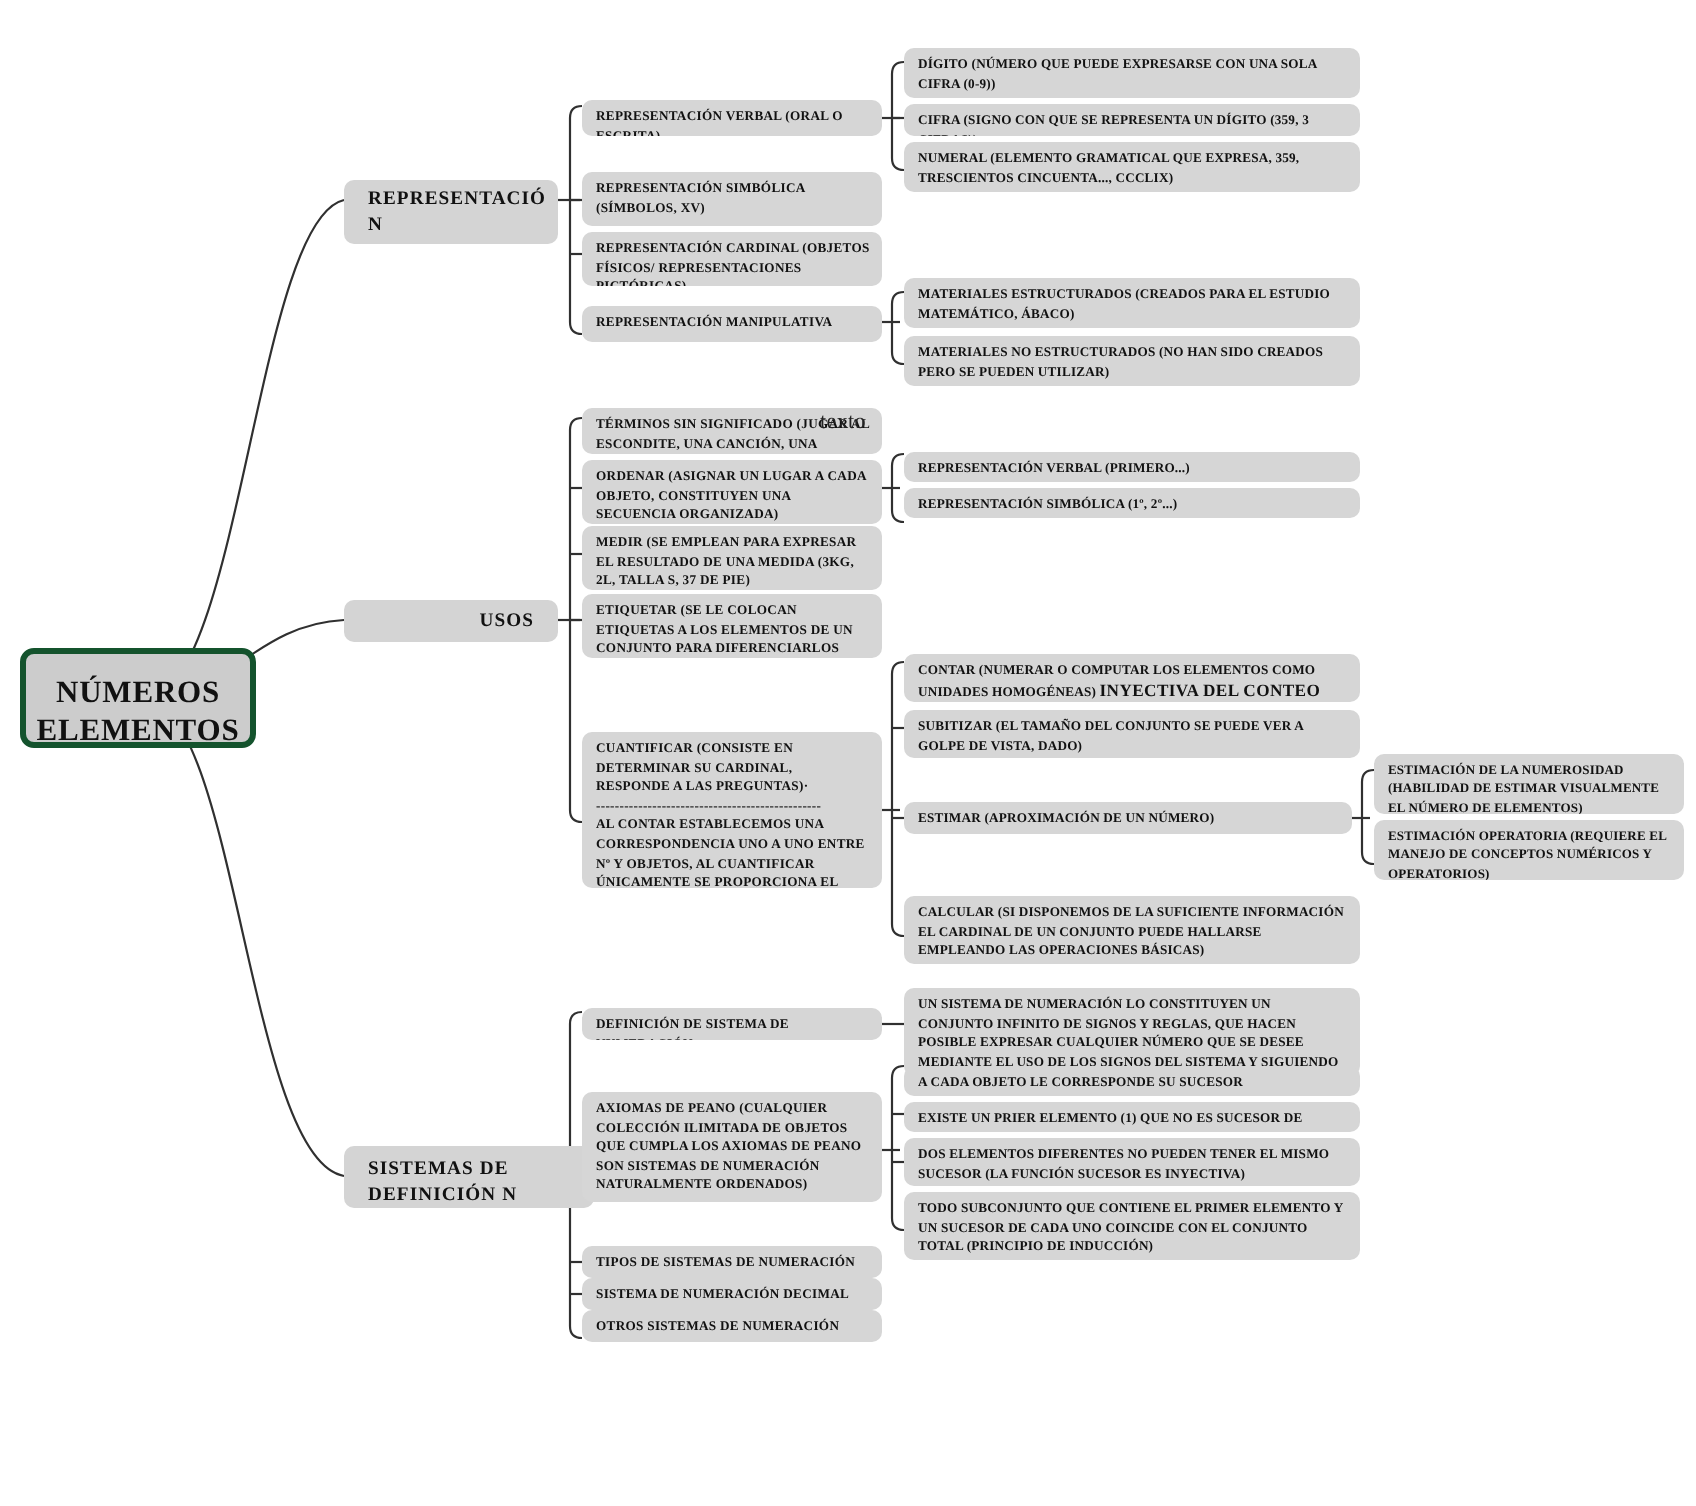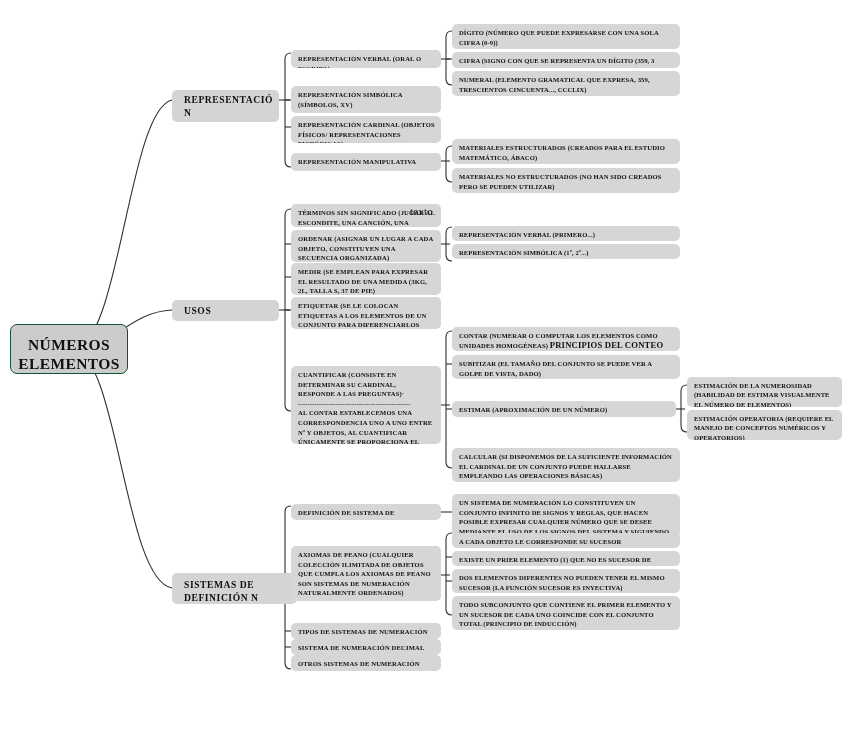--- a/index.html
+++ b/index.html
@@ -34,21 +34,21 @@
     color: #111111;
     font-family: "Liberation Serif", serif;
     letter-spacing: 0.15px;
     overflow: hidden;
   }
   .node .txt { display: block; }
 
   
   .root {
     background: #cccccc;
-    border: 1px solid #14532d;
+    border: 3px solid #14532d;
     border-radius: 7px;
     text-align: center;
     font-weight: bold;
     font-size: 15.5px;
     line-height: 19px;
     padding-top: 10px;
     letter-spacing: 0.4px;
   }
   .root-author {
     position: absolute;
@@ -204,21 +204,21 @@
   <div class="node root" style="left:8px; top:323px; width:54px; height:0; opacity:0;"></div>
   <div class="node root" style="left:10px; top:324px; width:118px; height:50px;">
     <span class="txt">NÚMEROS</span>
     <span class="txt">ELEMENTOS</span>
   </div>
 
   <div class="node lvl1" style="left:172px; top:90px; width:107px; height:32px;">
     <span>REPRESENTACIÓ N</span>
   </div>
 
-  <div class="node lvl1" style="left:172px; top:300px; width:107px; height:21px;">
+  <div class="node lvl1" style="left:172px; top:300px; width:107px; height:21px;justify-content:flex-end;">
     <span>USOS</span>
   </div>
 
   <div class="node lvl1" style="left:172px; top:573px; width:125px; height:31px; display:block; padding-top:5px;">
     <span class="txt">SISTEMAS DE</span>
     <span class="txt">DEFINICIÓN N</span>
   </div>
 
   <div class="node lvl2" style="left:291px; top:50px; width:150px; height:18px;">
     <span>REPRESENTACIÓN VERBAL (ORAL O ESCRITA)</span>
@@ -276,21 +276,21 @@
     <span>ETIQUETAR (SE LE COLOCAN ETIQUETAS A LOS ELEMENTOS DE UN CONJUNTO PARA DIFERENCIARLOS (DNI, MATRÍCULA...)</span>
   </div>
 
   <div class="node lvl2" style="left:291px; top:366px; width:150px; height:78px;">
     <span class="txt">CUANTIFICAR (CONSISTE EN DETERMINAR SU CARDINAL, RESPONDE A LAS PREGUNTAS)·</span>
     <span class="txt" style="display:block;overflow:hidden;white-space:nowrap;">------------------------------------------------</span>
     <span class="txt">AL CONTAR ESTABLECEMOS UNA CORRESPONDENCIA UNO A UNO ENTRE Nº Y OBJETOS, AL CUANTIFICAR ÚNICAMENTE SE PROPORCIONA EL CARDINAL DEL CONJUNTO (ÚLTIMO Nº DEL CONTEO)</span>
   </div>
 
   <div class="node lvl3" style="left:452px; top:327px; width:228px; height:24px;">
-    <span>CONTAR (NUMERAR O COMPUTAR LOS ELEMENTOS COMO UNIDADES HOMOGÉNEAS) </span><span class="big">PRINCIPIOS DEL CONTEO</span>
+    <span>CONTAR (NUMERAR O COMPUTAR LOS ELEMENTOS COMO UNIDADES HOMOGÉNEAS) </span><span class="big">INYECTIVA DEL CONTEO</span>
   </div>
 
   <div class="node lvl3" style="left:452px; top:355px; width:228px; height:24px;">
     <span>SUBITIZAR (EL TAMAÑO DEL CONJUNTO SE PUEDE VER A GOLPE DE VISTA, DADO)</span>
   </div>
 
   <div class="node lvl3" style="left:452px; top:401px; width:224px; height:16px;">
     <span>ESTIMAR (APROXIMACIÓN DE UN NÚMERO)</span>
   </div>
 

